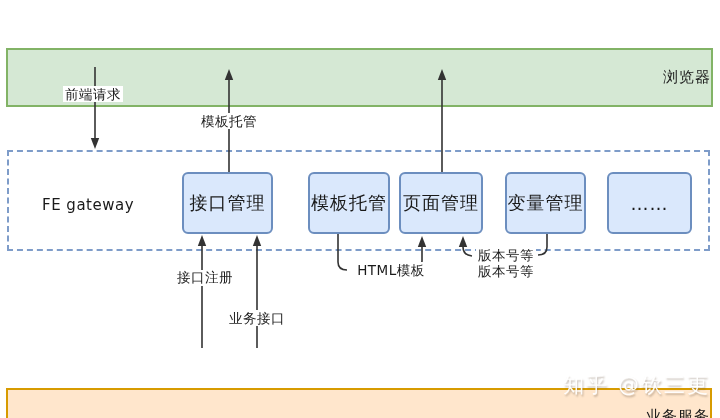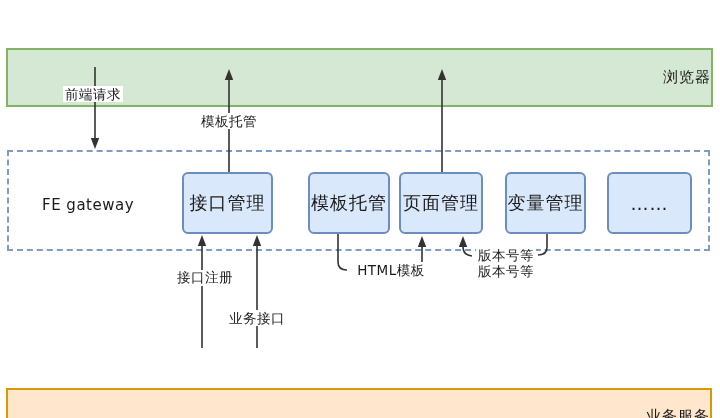--- a/index.html
+++ b/index.html
@@ -121,14 +121,15 @@
   <div class="edge-label" style="left:93px;top:86px;">前端请求</div>
   <div class="edge-label" style="left:229px;top:113px;">模板托管</div>
   <div class="edge-label" style="left:205px;top:270px;font-family:Liberation Serif, serif;">接口注册</div>
   <div class="edge-label" style="left:257px;top:310px;">业务接口</div>
   <div class="edge-label" style="left:391px;top:262px;">HTML模板</div>
   <div class="edge-label two-line" style="left:506px;top:247px;">
     <div>版本号等</div>
     <div>版本号等</div>
   </div>
 
+  <div id="watermark" class="abs">知乎 @钦三更</div>
 
 </div>
 
 </body></html>

